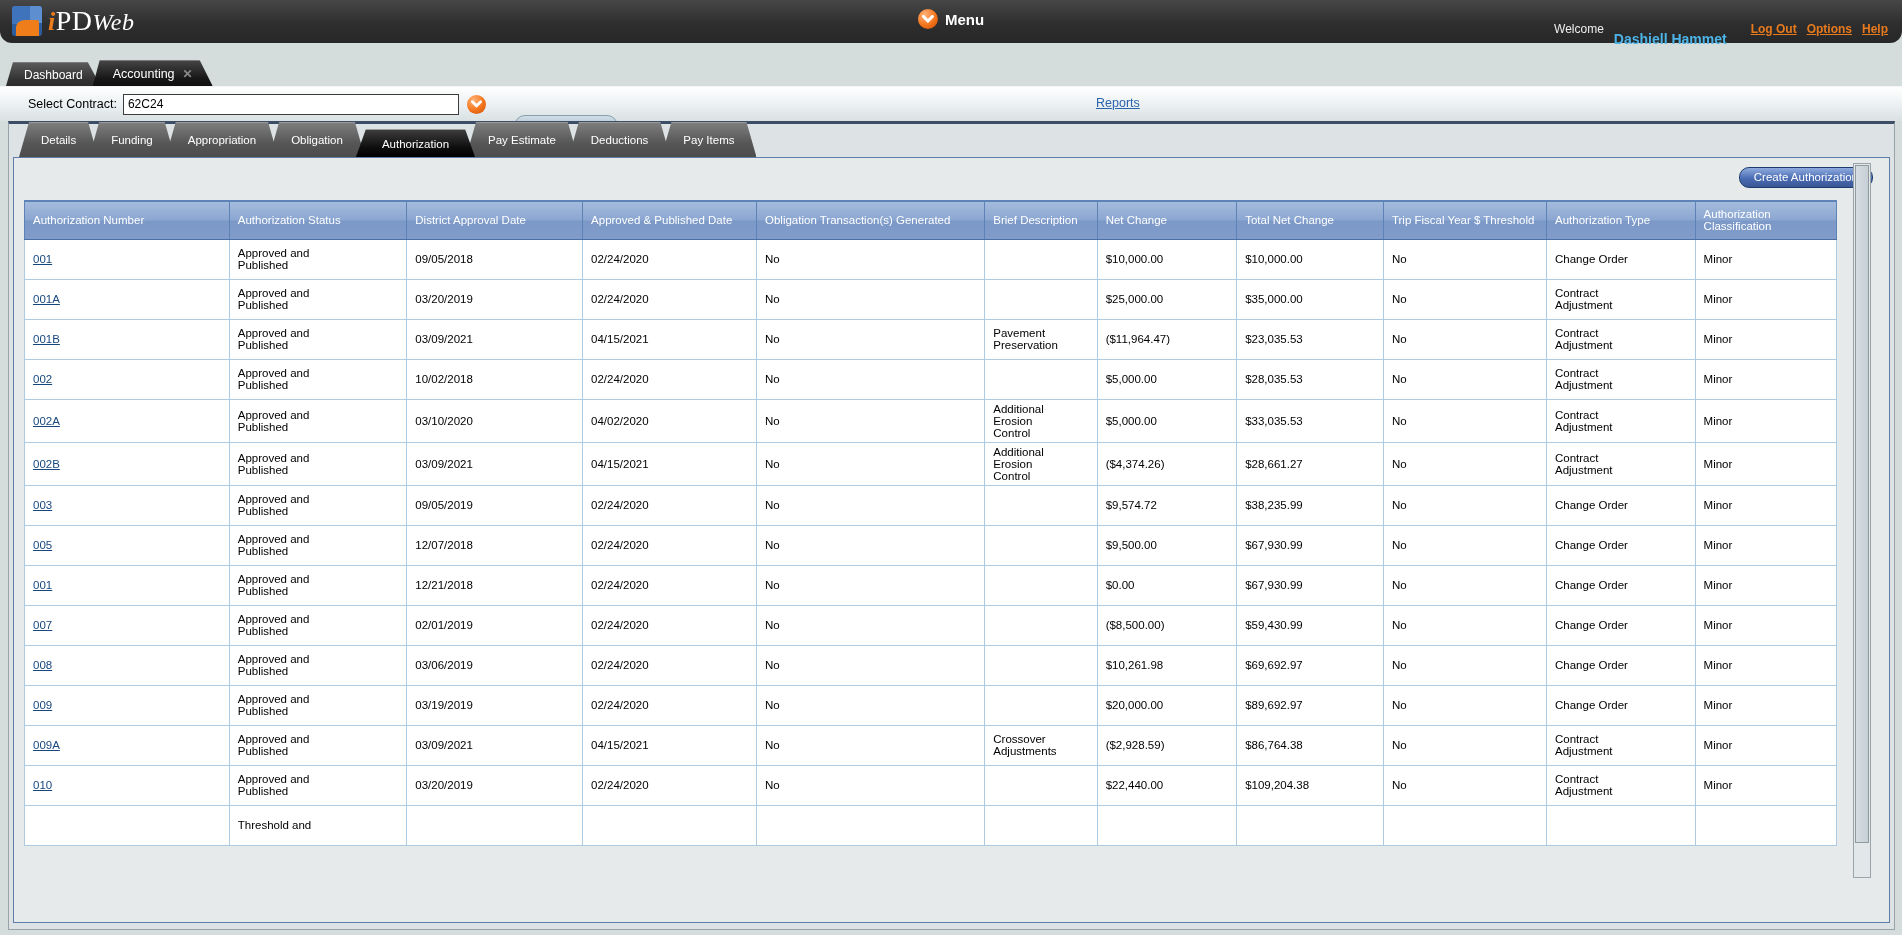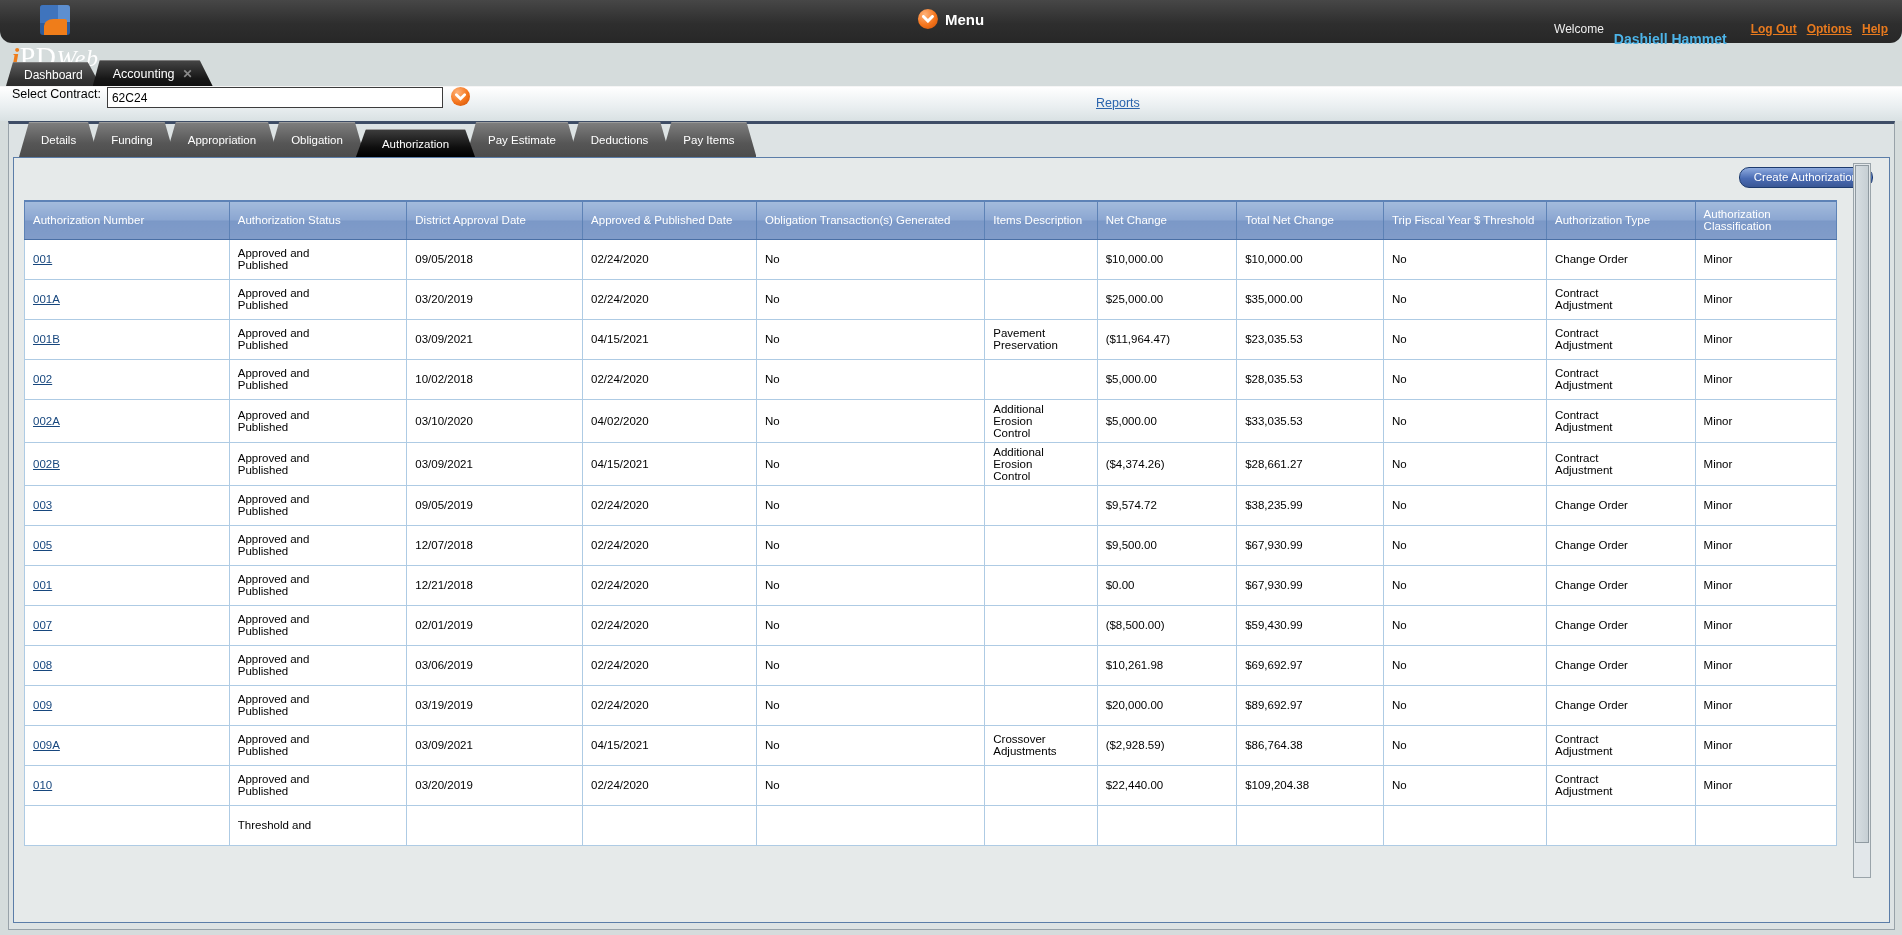--- a/index.html
+++ b/index.html
@@ -3,21 +3,21 @@
 <meta charset="utf-8">
 <style>
   * { margin:0; padding:0; box-sizing:border-box; }
   html,body { width:1902px; height:935px; overflow:hidden; }
   body { background:#d5dcdc; font-family:"Liberation Sans", sans-serif; position:relative; }
 
   
   .topbar { position:absolute; top:0; left:0; width:100%; height:43px;
     background:linear-gradient(#474747,#2e2e2e 55%,#272727);
     border-radius:0 0 12px 12px; color:#fff; }
-  .logo { position:absolute; left:12px; top:5px; display:flex; align-items:center; gap:6px;flex-direction:column; }
+  .logo { position:absolute; left:12px; top:5px; display:flex; align-items:center; gap:6px; }
   .puzzle { width:30px; height:30px; position:relative; background:#2d5d9e; border-radius:3px; overflow:hidden; }
   .puzzle .q1 { position:absolute; left:0; top:0; width:60%; height:60%; background:#3f74bd; }
   .puzzle .q2 { position:absolute; right:0; top:0; width:40%; height:55%; background:#5d8fd0; }
   .puzzle .q3 { position:absolute; left:12%; bottom:-4%; width:78%; height:58%; background:#ef7d1a; border-radius:40% 10% 0 0; }
   .logo-text { font-family:"Liberation Serif", serif; color:#fff; letter-spacing:.5px; }
   .logo-i { font-style:italic; color:#ef7d1a; font-size:26px; font-weight:bold; }
   .logo-pd { font-size:28px; }
   .logo-web { font-style:italic; font-size:24px; }
   .menu-btn { position:absolute; left:50%; top:9px; transform:translateX(-50%);
     display:flex; align-items:center; gap:7px; cursor:pointer; }
@@ -39,21 +39,21 @@
     clip-path:polygon(7px 0, calc(100% - 13px) 0, 100% 100%, 0 100%);
     border-top:1px solid #7a7a7a; }
   .apptab.active { height:26px; z-index:2; font-size:12.5px;
     background:linear-gradient(#444,#171717 70%,#111); padding:0 20px; }
   .apptab .close-x { color:#8a8a8a; font-size:12px; font-weight:bold; cursor:pointer; }
 
   
   .toolbar { position:absolute; top:86px; left:0; width:100%; height:35px;
     background:linear-gradient(#ffffff,#e9eef0 60%,#d9e1e3);
     border-top:1px solid #f5f5f5; }
-  .toolbar-inner { display:flex; align-items:flex-start; height:100%; padding-left:12px; }
+  .toolbar-inner { display:flex; align-items:center; height:100%; padding-left:28px; }
   .tb-label { font-size:12.5px; color:#000; margin-right:6px; }
   .tb-input { width:336px; height:21px; border:1px solid #3c3c3c; font-size:12px;
     padding:1px 4px; font-family:"Liberation Sans",sans-serif; background:#fff; }
   .tb-orb { margin-left:8px; width:19px; height:19px; border-radius:50%; cursor:pointer;
     background:radial-gradient(circle at 35% 28%, #ffb37a, #f4741b 55%, #c84f08);
     display:flex; align-items:center; justify-content:center; }
   .save-btn { margin-left:28px; width:104px; height:27px; border-radius:11px; cursor:pointer;
     border:1px solid #8aa0ad; background:linear-gradient(#cfdde6,#a9c0cd 55%,#9db5c4);
     color:#fff; font-style:italic; font-size:12.5px; text-align:center; line-height:20px;
     font-family:"Liberation Sans",sans-serif;margin-top:48px; }
@@ -186,21 +186,21 @@
           <col style="width:8.2%">
             <col style="width:7.8%">
         </colgroup>
         <thead>
           <tr>
             <th>Authorization Number</th>
             <th>Authorization Status</th>
             <th>District Approval Date</th>
             <th>Approved &amp; Published Date</th>
             <th>Obligation Transaction(s) Generated</th>
-            <th>Items Description</th>
+            <th>Brief Description</th>
             <th>Net Change</th>
             <th>Total Net Change</th>
             <th>Trip Fiscal Year $ Threshold</th>
             <th>Authorization Type</th>
             <th>Authorization Classification</th>
           </tr>
         </thead>
         <tbody>
             <tr>
     <td><span class="rowlink">001</span></td>

